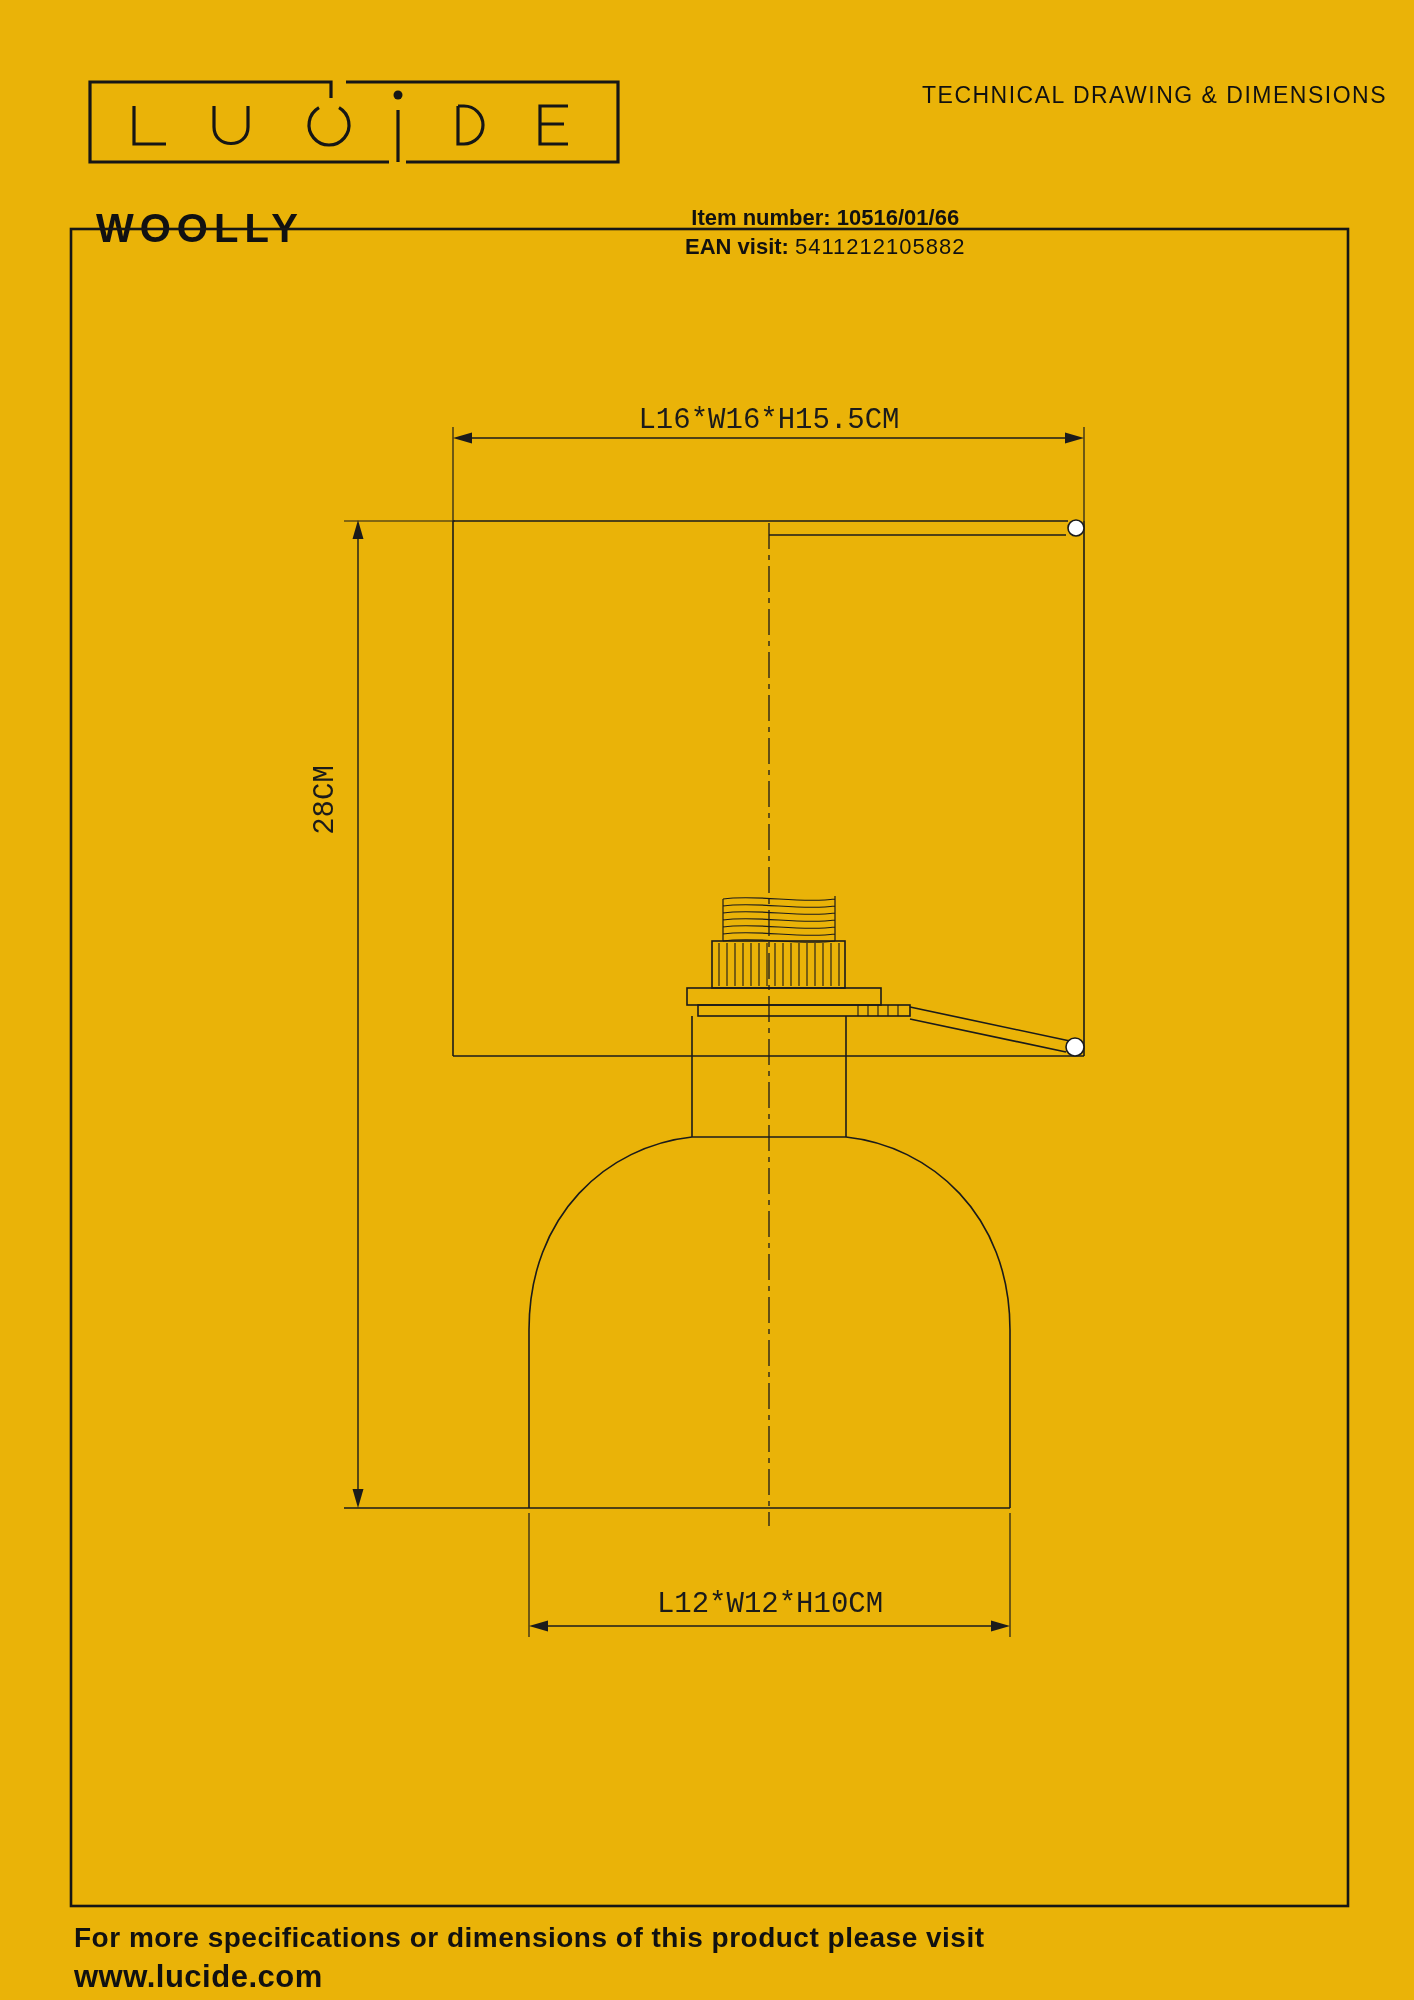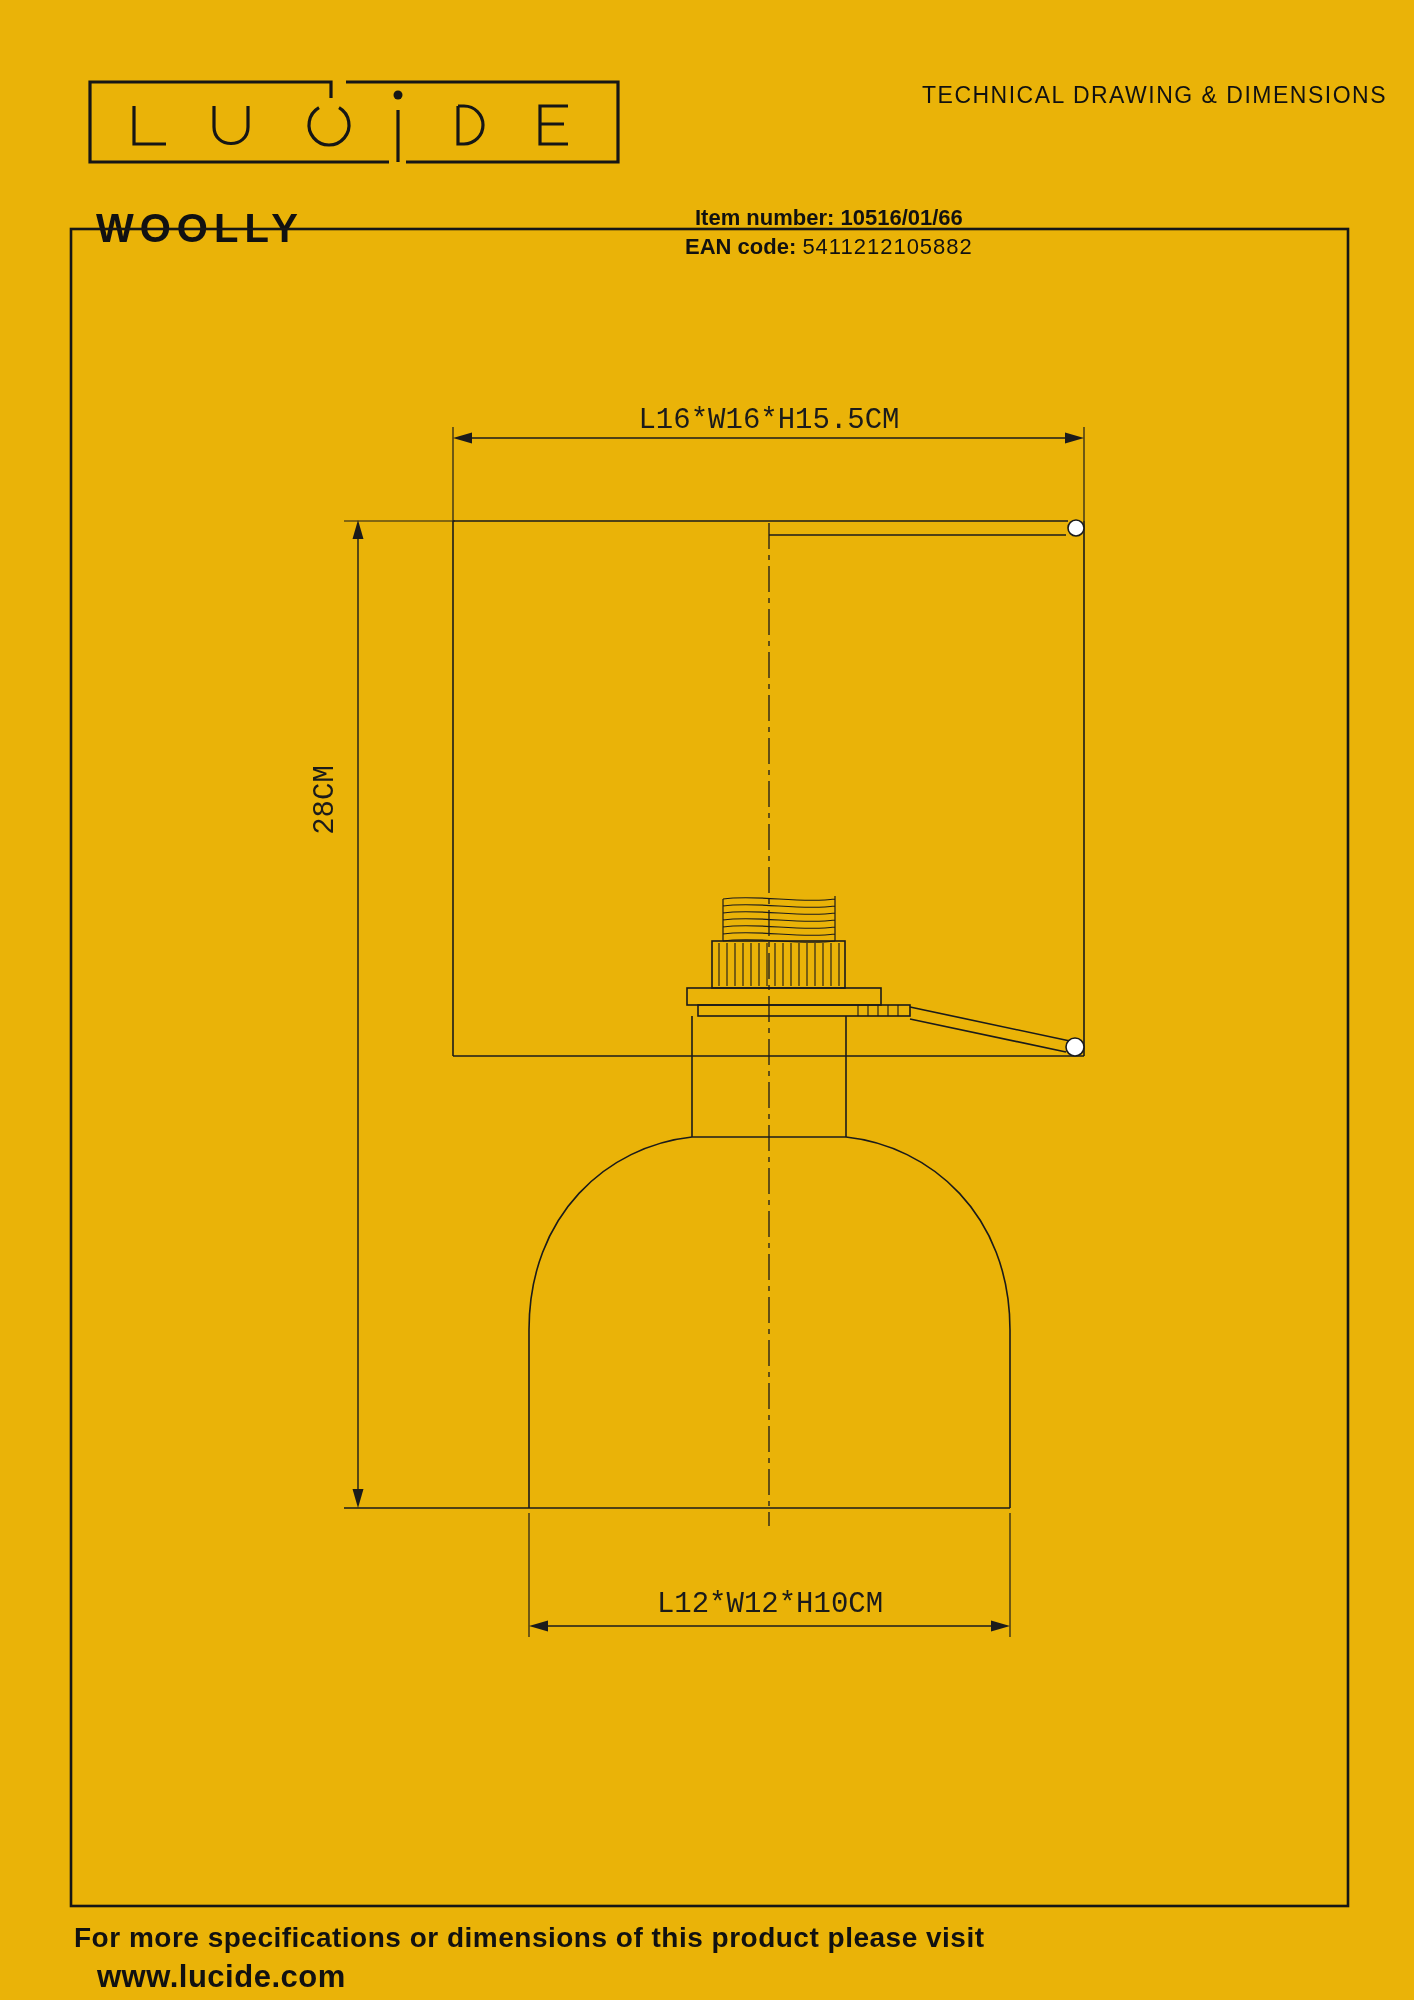--- a/index.html
+++ b/index.html
@@ -6,21 +6,21 @@
   .page{position:relative;width:1414px;height:2000px;background:#eab308;overflow:hidden;
         font-family:"Liberation Sans",sans-serif;color:#111;padding-left:39px;}
   .abs{position:absolute;}
   .product-name{left:96px;top:206px;font-size:40px;font-weight:bold;letter-spacing:6px;}
   .doc-title{right:66px;top:82px;font-size:23px;letter-spacing:1.5px;}
   .item-block{left:685px;top:203px;font-size:22px;line-height:29px;text-align:center;}
   .item-block .lbl{font-weight:bold;}
   .ean-value{letter-spacing:1px;}
   .footer{left:74px;top:1922px;}
   .footer .note{font-size:28px;font-weight:bold;letter-spacing:0.5px;}
-  .footer .site{font-size:31px;font-weight:bold;letter-spacing:0.5px;margin-top:5px;margin-left:23px;}
+  .footer .site{font-size:31px;font-weight:bold;letter-spacing:0.5px;margin-top:5px;}
   svg text.cad{font-family:"Liberation Mono",monospace;font-size:29px;fill:#1b1b1b;}
   svg{display:block;}
 </style>
 </head>
 <body>
 
 <div class="page">
 
   <svg class="abs" style="left:88px;top:80px;" width="532" height="84" viewBox="0 0 532 84">
     <title>LUCIDE</title>
@@ -39,21 +39,21 @@
   </svg>
 
   <div class="abs doc-title">TECHNICAL DRAWING &amp; DIMENSIONS</div>
   <div class="abs product-name">WOOLLY</div>
   <div class="abs item-block">
     <div>
       <span class="lbl">Item number:</span>
       <span class="lbl">10516/01/66</span>
     </div>
     <div>
-      <span class="lbl">EAN code:</span>
+      <span class="lbl">EAN visit:</span>
       <span class="ean-value">5411212105882</span>
     </div>
   </div>
 
   <svg class="abs" style="left:0;top:0;" width="1414" height="2000" viewBox="0 0 1414 2000">
 
     <rect x="71" y="229" width="1277" height="1677" fill="none" stroke="#161616" stroke-width="2.6"></rect>
 
     <g stroke="#1b1b1b" stroke-width="1.6" fill="none">
 

